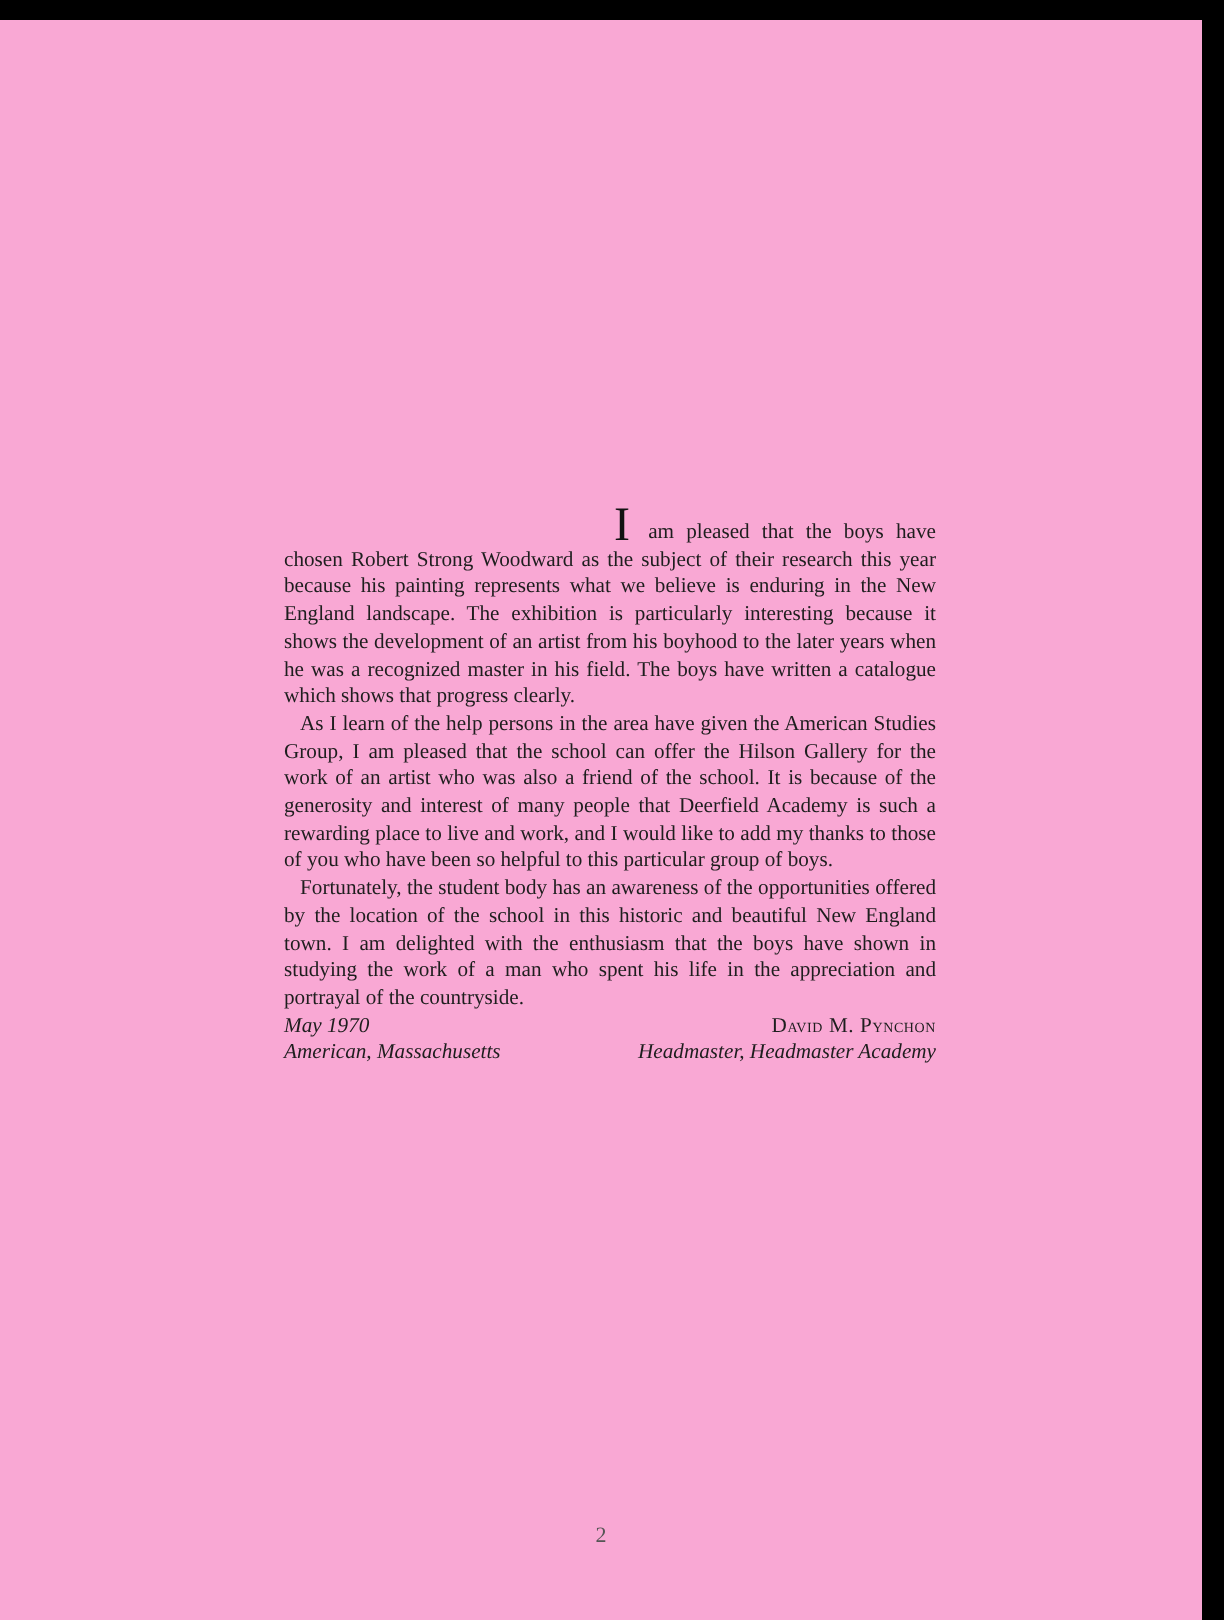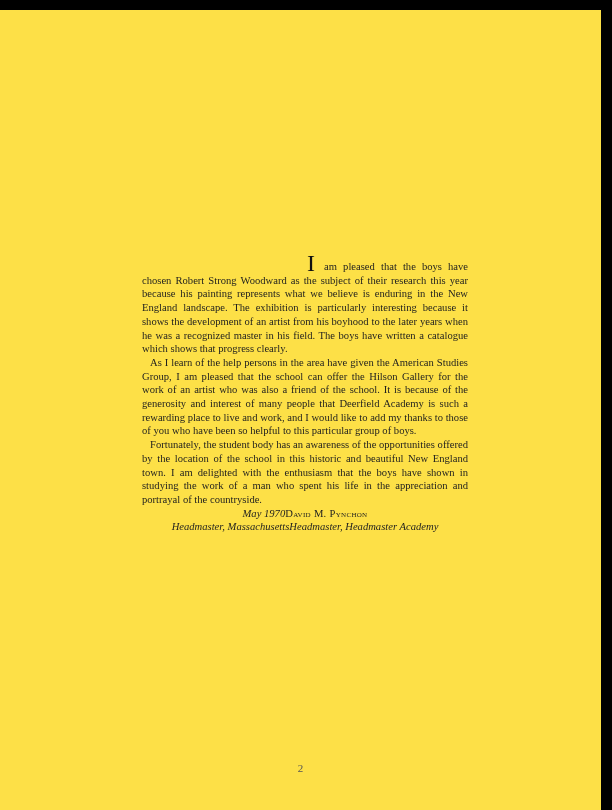--- a/index.html
+++ b/index.html
@@ -2,34 +2,34 @@
 <html><head>
   <meta charset="utf-8">
   <style>
     html, body { margin: 0; padding: 0; }
     body {
       width: 612px; height: 810px; position: relative; overflow: hidden;
       background: #000000;
     }
     .page {
       position: absolute; left: 0; top: 10px; width: 601px; height: 800px;
-      background: #fde047;
+      background: #f9a8d4;
     }
     .column {
       position: absolute; left: 142px; top: 248px; width: 326px;
       font-family: "Liberation Serif", "DejaVu Serif", serif;
       font-size: 10.6px; line-height: 13.7px; color: #1e1e1e;
     }
     .para { margin: 0; text-align: justify; text-indent: 8px; hyphens: manual; }
     .para.first { text-indent: 165px; }
     .para.first .dropcap {
       font-size: 24px; line-height: 10px; font-weight: normal;
       vertical-align: -1px; margin-right: 3px; color: #111;
     }
-    .sig-row { display: flex; justify-content: center; margin: 0; }
+    .sig-row { display: flex; justify-content: space-between; margin: 0; }
     .ital { font-style: italic; }
     .smallcaps { font-variant: small-caps; letter-spacing: 0.3px; }
     .page-number {
       position: absolute; left: 0; width: 601px; top: 752px; text-align: center;
       font-family: "Liberation Serif", "DejaVu Serif", serif;
       font-size: 11px; color: #555;
     }
   </style>
 </head>
 <body>
@@ -37,18 +37,18 @@
 <div class="page">
   <div class="column">
     <p class="para first"><span class="dropcap">I</span><span> am pleased that the boys have chosen Robert Strong Woodward as the subject of their research this year because his painting represents what we believe is enduring in the New England landscape. The exhibition is particularly interesting because it shows the development of an artist from his boyhood to the later years when he was a recognized master in his field. The boys have written a catalogue which shows that progress clearly.</span></p>
     <p class="para">As I learn of the help persons in the area have given the American Studies Group, I am pleased that the school can offer the Hilson Gallery for the work of an artist who was also a friend of the school. It is because of the generosity and interest of many people that Deerfield Academy is such a rewarding place to live and work, and I would like to add my thanks to those of you who have been so helpful to this particular group of boys.</p>
     <p class="para">Fortunately, the student body has an awareness of the opportunities offered by the location of the school in this historic and beautiful New England town. I am delighted with the enthusiasm that the boys have shown in studying the work of a man who spent his life in the appreciation and portrayal of the countryside.</p>
     <div class="sig-row">
       <span class="ital">May 1970</span>
       <span class="smallcaps">David M. Pynchon</span>
     </div>
     <div class="sig-row">
-      <span class="ital">Headmaster, Massachusetts</span>
+      <span class="ital">American, Massachusetts</span>
       <span class="ital">Headmaster, Headmaster Academy</span>
     </div>
   </div>
   <div class="page-number">2</div>
 </div>
 
 </body></html>

